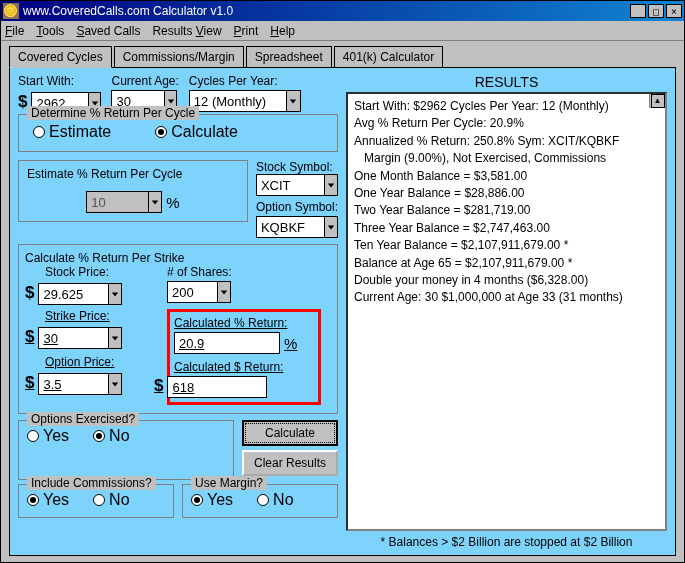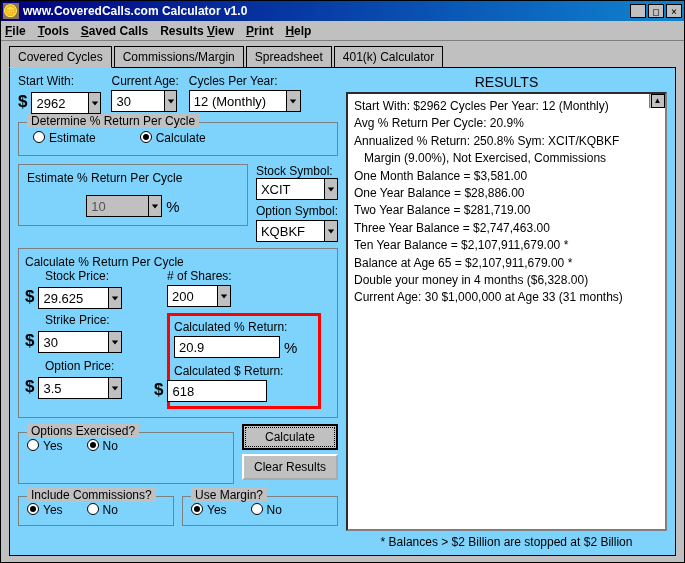--- a/index.html
+++ b/index.html
@@ -1,42 +1,42 @@
 <!DOCTYPE html>
 <html><head>
 <meta charset="utf-8">
 <style>
 * { box-sizing: border-box; font-family: Arial, Helvetica, sans-serif; }
 body { margin:0; background:#fff; }
 .window { width:685px; height:563px; border:1px solid #000; background:#c0c0c0; display:flex; flex-direction:column; }
 .titlebar { height:20px; background:linear-gradient(to right,#000080,#1084d0); color:#fff; display:flex; align-items:center; padding:0 2px; font-size:12px; }
 .titlebar .icon { width:16px; height:16px; background:#8B7355; margin-right:4px; display:flex; align-items:center; justify-content:center; }
-.titlebar .title { flex:1; font-weight:bold; }
+.titlebar .title { flex:1; font-weight:normal; }
 .titlebar .wbtn { width:16px; height:14px; background:#c0c0c0; border:1px solid #000; margin-left:2px; display:flex; align-items:center; justify-content:center; font-size:10px; color:#000; font-family:monospace; }
 .menubar { height:20px; background:#c0c0c0; display:flex; align-items:center; padding:0 4px; font-size:12px; border-bottom:1px solid #808080; }
-.menubar span { margin-right:12px; cursor:default;font-weight:bold; }
+.menubar span { margin-right:12px; cursor:default; }
 .menubar span u { text-decoration:underline; }
 .tabs { display:flex; padding:4px 8px 0 8px; }
 .tab { padding:3px 8px; font-size:12px; background:#c0c0c0; border:1px solid #000; border-bottom:none; margin-right:2px; position:relative; top:1px; }
 .tab.active { background:#c0c0c0; border-bottom:1px solid #c0c0c0; z-index:2; }
 .content { flex:1; margin:0 8px 6px 8px; border:1px solid #000; background:#7dd3fc; padding:6px 8px; display:flex; position:relative; }
 .left { width:320px; font-size:12px; }
 .right { flex:1; margin-left:8px; display:flex; flex-direction:column; }
 .row1 { display:flex; gap:10px; }
 .col { display:flex; flex-direction:column; }
 .lbl { font-size:12px; margin-bottom:2px; }
 .combo { display:flex; border:1px solid #000; background:#fff; height:22px; }
 .combo.disabled { background:#c0c0c0; }
 .combo input { border:none; outline:none; font-size:13px; padding:0 4px; width:100%; background:transparent; }
 .combo .dd { width:16px; background:#c0c0c0; border-left:1px solid #000; display:flex; align-items:center; justify-content:center; }
 .dollar { font-size:17px; font-weight:bold; margin-right:4px; align-self:flex-end; padding-bottom:2px; }
 .pct { font-size:15px; margin-left:4px; align-self:center; }
-.groupbox { border:1px solid #808080; margin-top:8px; padding:6px 8px 8px 8px; position:relative; }
+.groupbox { border:1px solid #808080; padding:6px 8px 8px 8px; position:relative; }
 .groupbox .gtitle { position:absolute; top:-9px; left:8px; background:#c0c0c0; padding:0 4px; font-size:12px; }
-.radio { display:inline-flex; align-items:flex-start; margin-right:14px; font-size:12px; }
+.radio { display:inline-flex; align-items:center; margin-right:14px; font-size:16px; }
 .radio .r { width:12px; height:12px; border-radius:50%; border:1px solid #000; background:#fff; margin-right:4px; display:flex; align-items:center; justify-content:center; }
 .radio .r.sel::after { content:""; width:6px; height:6px; border-radius:50%; background:#000; }
 .symrow { display:flex; align-items:flex-start; margin-top:8px; }
 .symleft { border:1px solid #808080; padding:6px 8px 8px 8px; position:relative; flex:1; }
 .symright { margin-left:8px; }
 .calcgroup { border:1px solid #808080; margin-top:6px; padding:6px 6px 8px 6px; position:relative; }
 .field { display:flex; align-items:center; margin-top:2px; }
 .field-col { display:flex; flex-direction:column; width:130px; }
 .highlighted { border:3px solid #ff0000; padding:4px; }
 .btn { background:#c0c0c0; border:2px outset #fff; padding:4px 10px; font-size:12px; margin-bottom:4px; }
@@ -160,21 +160,21 @@
             <div class="dd">
                 <svg class="arrow" viewBox="0 0 10 10">
                   <polygon points="1,3 9,3 5,8" fill="#000"></polygon>
                 </svg>
               </div>
           </div>
         </div>
       </div>
 
       <div class="calcgroup">
-        <span class="gtitle">Calculate % Return Per Cycle</span>
+        <span class="gtitle">Calculate % Return Per Strike</span>
         <div class="grid2">
           <div class="field-col">
             <span class="lbl" style="margin-left:20px;">Stock Price:</span>
             <div class="field">
               <span class="dollar">$</span>
               <div class="combo" style="width:84px">
                 <input value="29.625" style="">
                 <div class="dd">
                     <svg class="arrow" viewBox="0 0 10 10">
                       <polygon points="1,3 9,3 5,8" fill="#000"></polygon>
@@ -189,21 +189,21 @@
               <input value="200" style="">
               <div class="dd">
                   <svg class="arrow" viewBox="0 0 10 10">
                     <polygon points="1,3 9,3 5,8" fill="#000"></polygon>
                   </svg>
                 </div>
             </div>
           </div>
         </div>
 
-        <div class="grid2" style="margin-top:4px; align-items:flex-start;">
+        <div class="grid2" style="margin-top:4px; align-items:flex-start;text-decoration:underline;">
           <div class="field-col">
             <span class="lbl" style="margin-left:20px;">Strike Price:</span>
             <div class="field">
               <span class="dollar">$</span>
               <div class="combo" style="width:84px">
                 <input value="30" style="">
                 <div class="dd">
                     <svg class="arrow" viewBox="0 0 10 10">
                       <polygon points="1,3 9,3 5,8" fill="#000"></polygon>
                     </svg>

